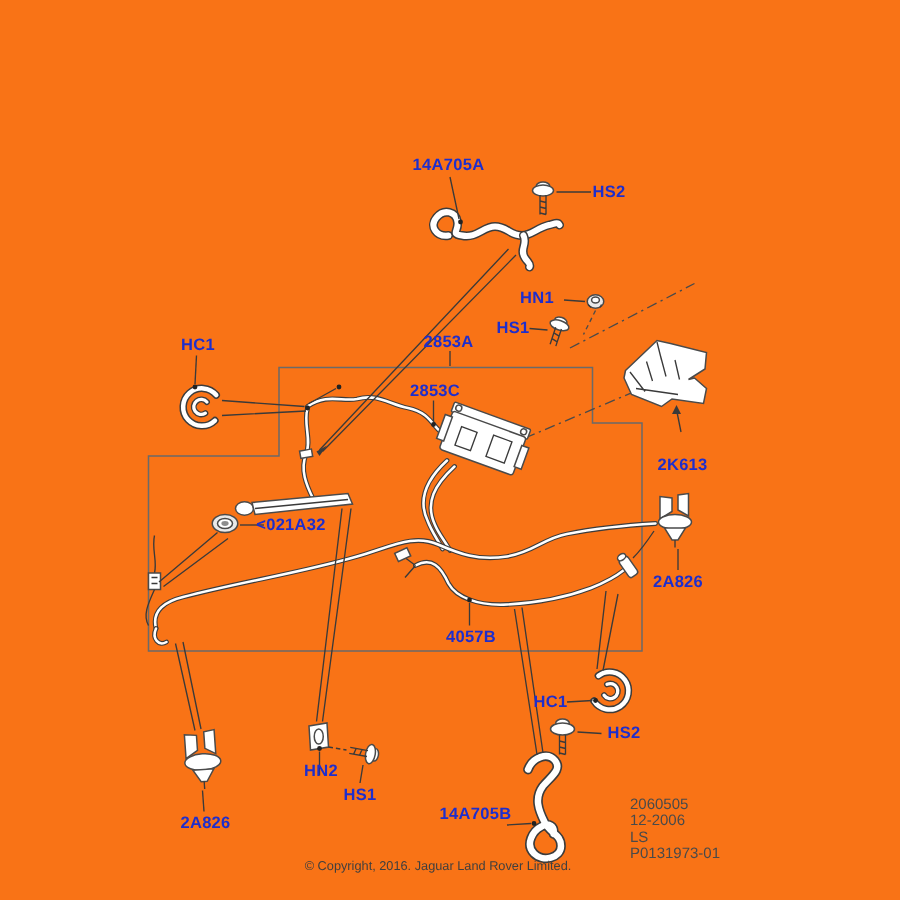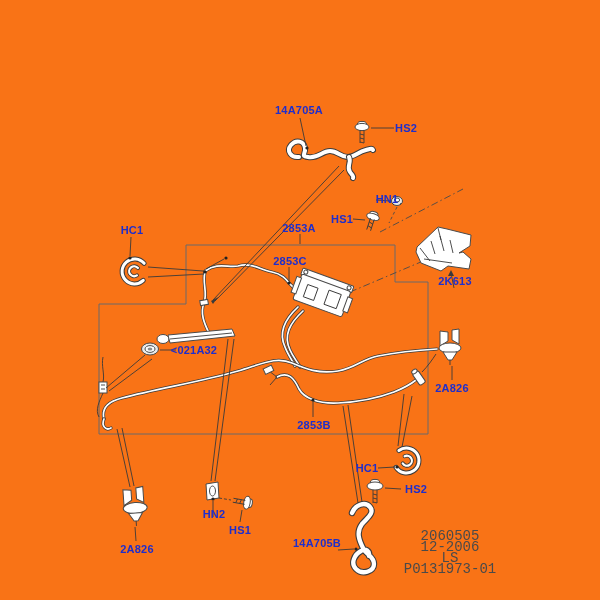--- a/index.html
+++ b/index.html
@@ -8,21 +8,21 @@
     font-family:"Liberation Sans",sans-serif;overflow:hidden;padding-left:42px;
   }
   #canvas svg{position:absolute;left:0;top:0;}
   .callout{
     position:absolute;transform:translate(-50%,-50%);
     color:#1e2ecd;font-size:11px;font-weight:bold;white-space:nowrap;
     letter-spacing:.2px;cursor:pointer;z-index:5;
   }
   .infobox{
     position:absolute;left:450px;top:531px;transform:translateX(-50%);
-    color:#4a4a4a;font-size:14px;text-align:center;line-height:11px;white-space:nowrap;z-index:4;font-family:Liberation Mono, monospace;
+    color:#4a4a4a;font-size:10px;text-align:left;line-height:11px;white-space:nowrap;z-index:4;
   }
   .copyright{
     position:absolute;left:292px;top:572px;transform:translateX(-50%);
     color:#3f3f3f;font-size:8.5px;white-space:nowrap;z-index:4;
   }
   
   .ln{stroke:#3a3a3a;stroke-width:0.9;fill:none;}
   .box{stroke:#6a6a6a;stroke-width:1;fill:none;}
   .part{stroke:#4a4a4a;stroke-width:1;fill:#ffffff;}
   .partfill{stroke:#4a4a4a;stroke-width:1;fill:#e9e9e9;}
@@ -230,36 +230,37 @@
       <circle class="dot" cx="313" cy="400" r="1.6"></circle>
       <circle class="dot" cx="397" cy="467" r="1.6"></circle>
       <circle class="dot" cx="213" cy="499" r="1.6"></circle>
       <circle class="dot" cx="356" cy="549" r="1.6"></circle>
       <circle class="dot" cx="205" cy="272" r="1.6"></circle>
     </g>
   </svg>
 
   <div class="callout" style="left:299px;top:110px">14A705A</div>
   <div class="callout" style="left:406px;top:128px">HS2</div>
-  <div class="callout" style="left:387px;top:199px">HN1</div>
+  <div class="callout" style="left:358px;top:199px">HN1</div>
   <div class="callout" style="left:342px;top:219px">HS1</div>
-  <div class="callout" style="left:455px;top:281px">2K613</div>
+  <div class="callout" style="left:455px;top:310px">2K613</div>
   <div class="callout" style="left:132px;top:230px">HC1</div>
   <div class="callout" style="left:299px;top:228px">2853A</div>
   <div class="callout" style="left:290px;top:261px">2853C</div>
   <div class="callout" style="left:194px;top:350px">&lt;021A32</div>
   <div class="callout" style="left:452px;top:388px">2A826</div>
-  <div class="callout" style="left:314px;top:425px">2853B</div>
+  <div class="callout" style="left:314px;top:425px">4057B</div>
   <div class="callout" style="left:367px;top:468px">HC1</div>
   <div class="callout" style="left:416px;top:489px">HS2</div>
   <div class="callout" style="left:137px;top:549px">2A826</div>
   <div class="callout" style="left:214px;top:514px">HN2</div>
   <div class="callout" style="left:240px;top:530px">HS1</div>
   <div class="callout" style="left:317px;top:543px">14A705B</div>
 
   <div class="infobox">
     <div>2060505</div>
     <div>12-2006</div>
     <div>LS</div>
     <div>P0131973-01</div>
   </div>
 
+  <div class="copyright">© Copyright, 2016. Jaguar Land Rover Limited.</div>
 </div>
 
 </body></html>

